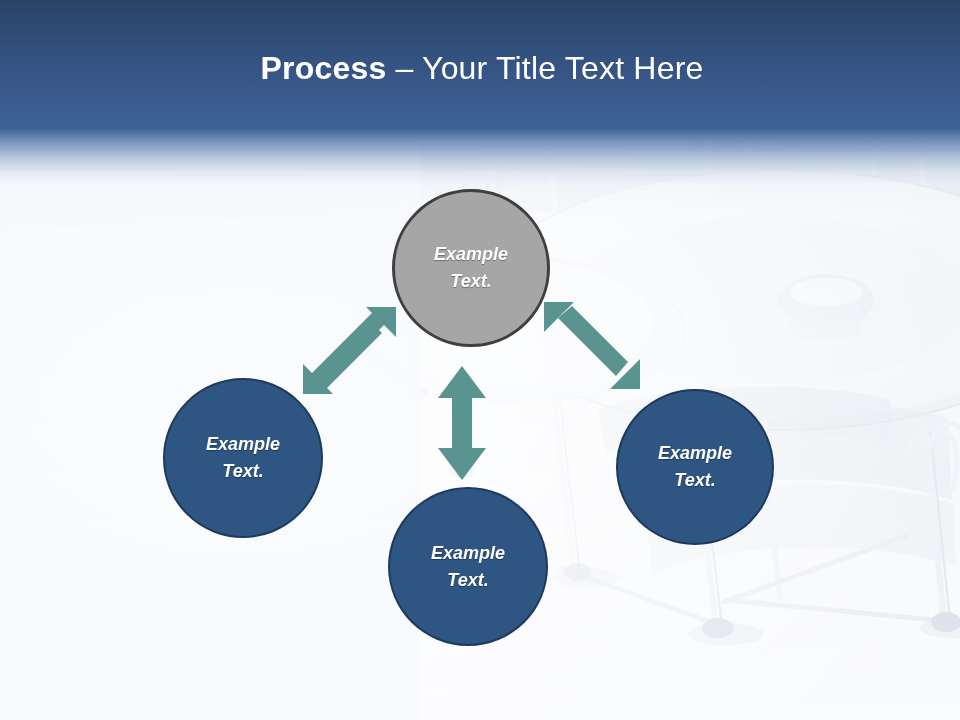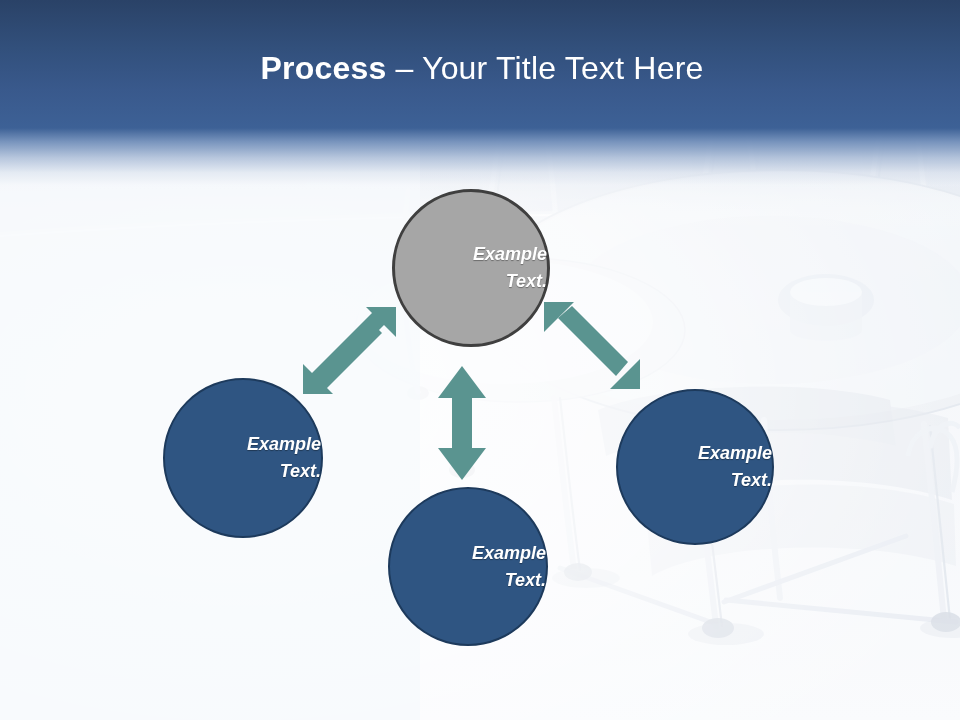--- a/index.html
+++ b/index.html
@@ -51,21 +51,21 @@
 
   
   .arrows { position:absolute; inset:0; }
   .arrows svg { position:absolute; display:block; }
 
   
   .node {
     position:absolute;
     border-radius:50%;
     display:flex; flex-direction:column;
-    align-items:flex-end; justify-content:center;
+    align-items:center; justify-content:center;
     color:#ffffff;
     font-style:italic;
     font-weight:bold;
     font-size:18px;
     line-height:27px;
     text-align:center;
     text-shadow:0 1px 1px rgba(0,0,0,0.35);
   }
   .node .ln { display:block; white-space:nowrap; }
 

